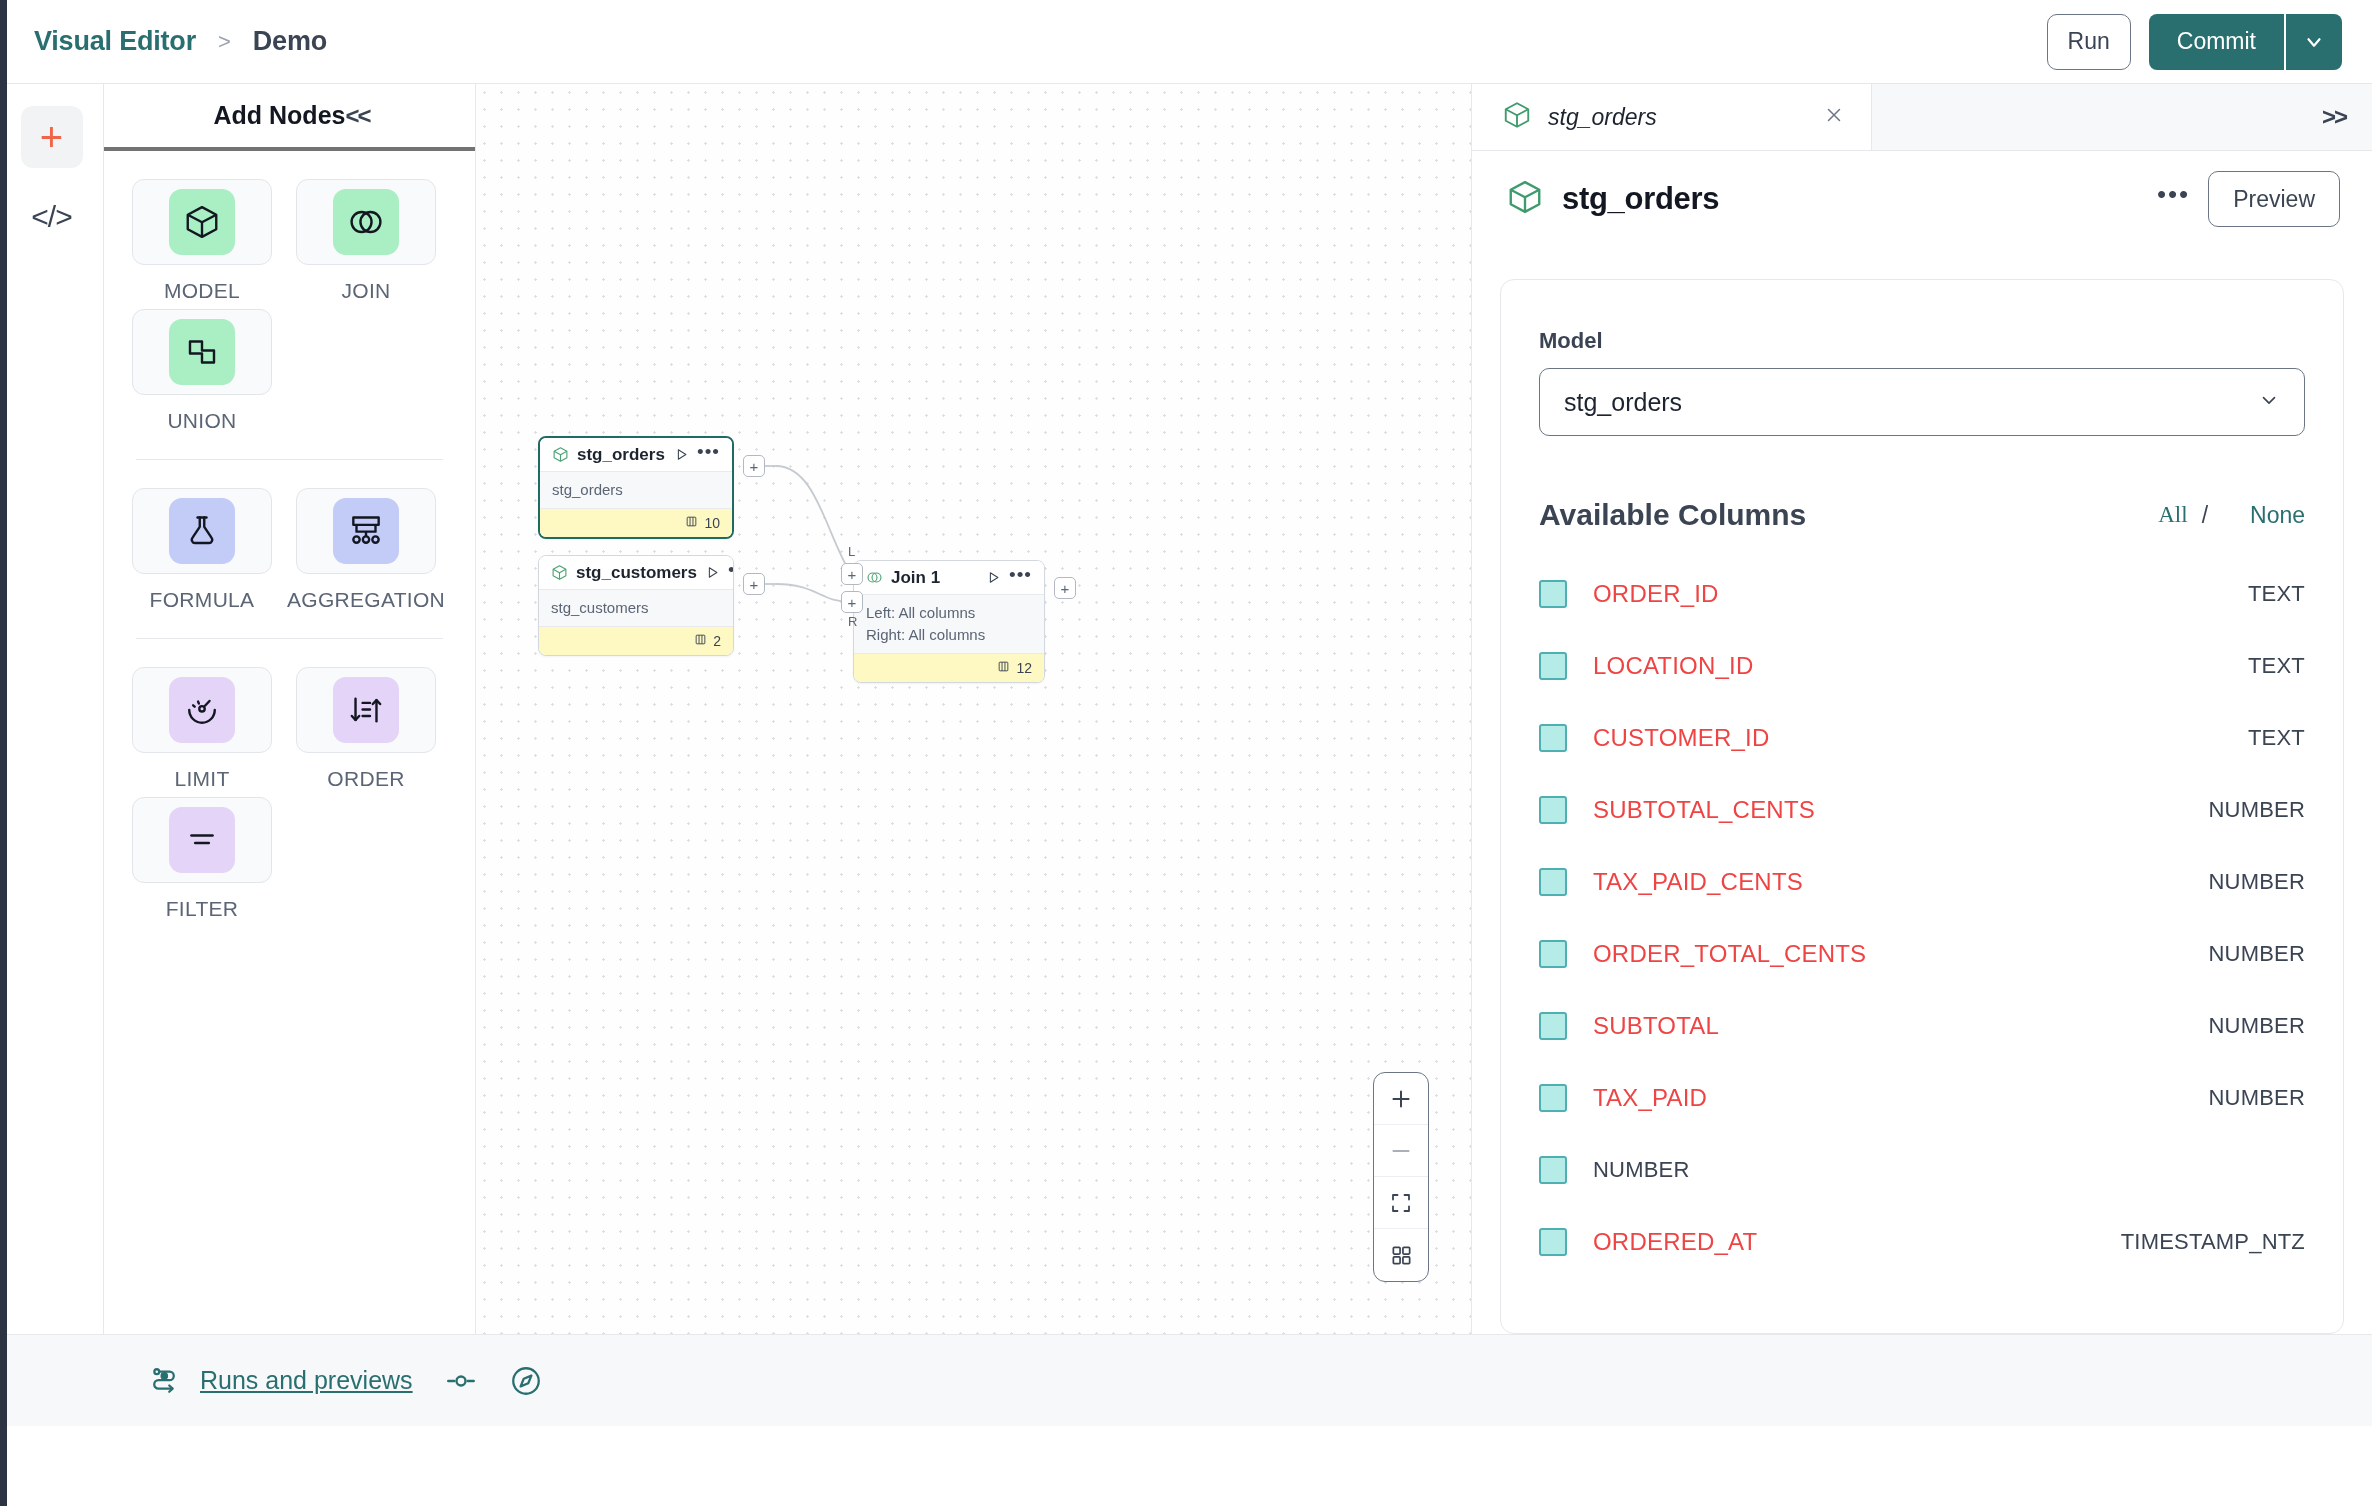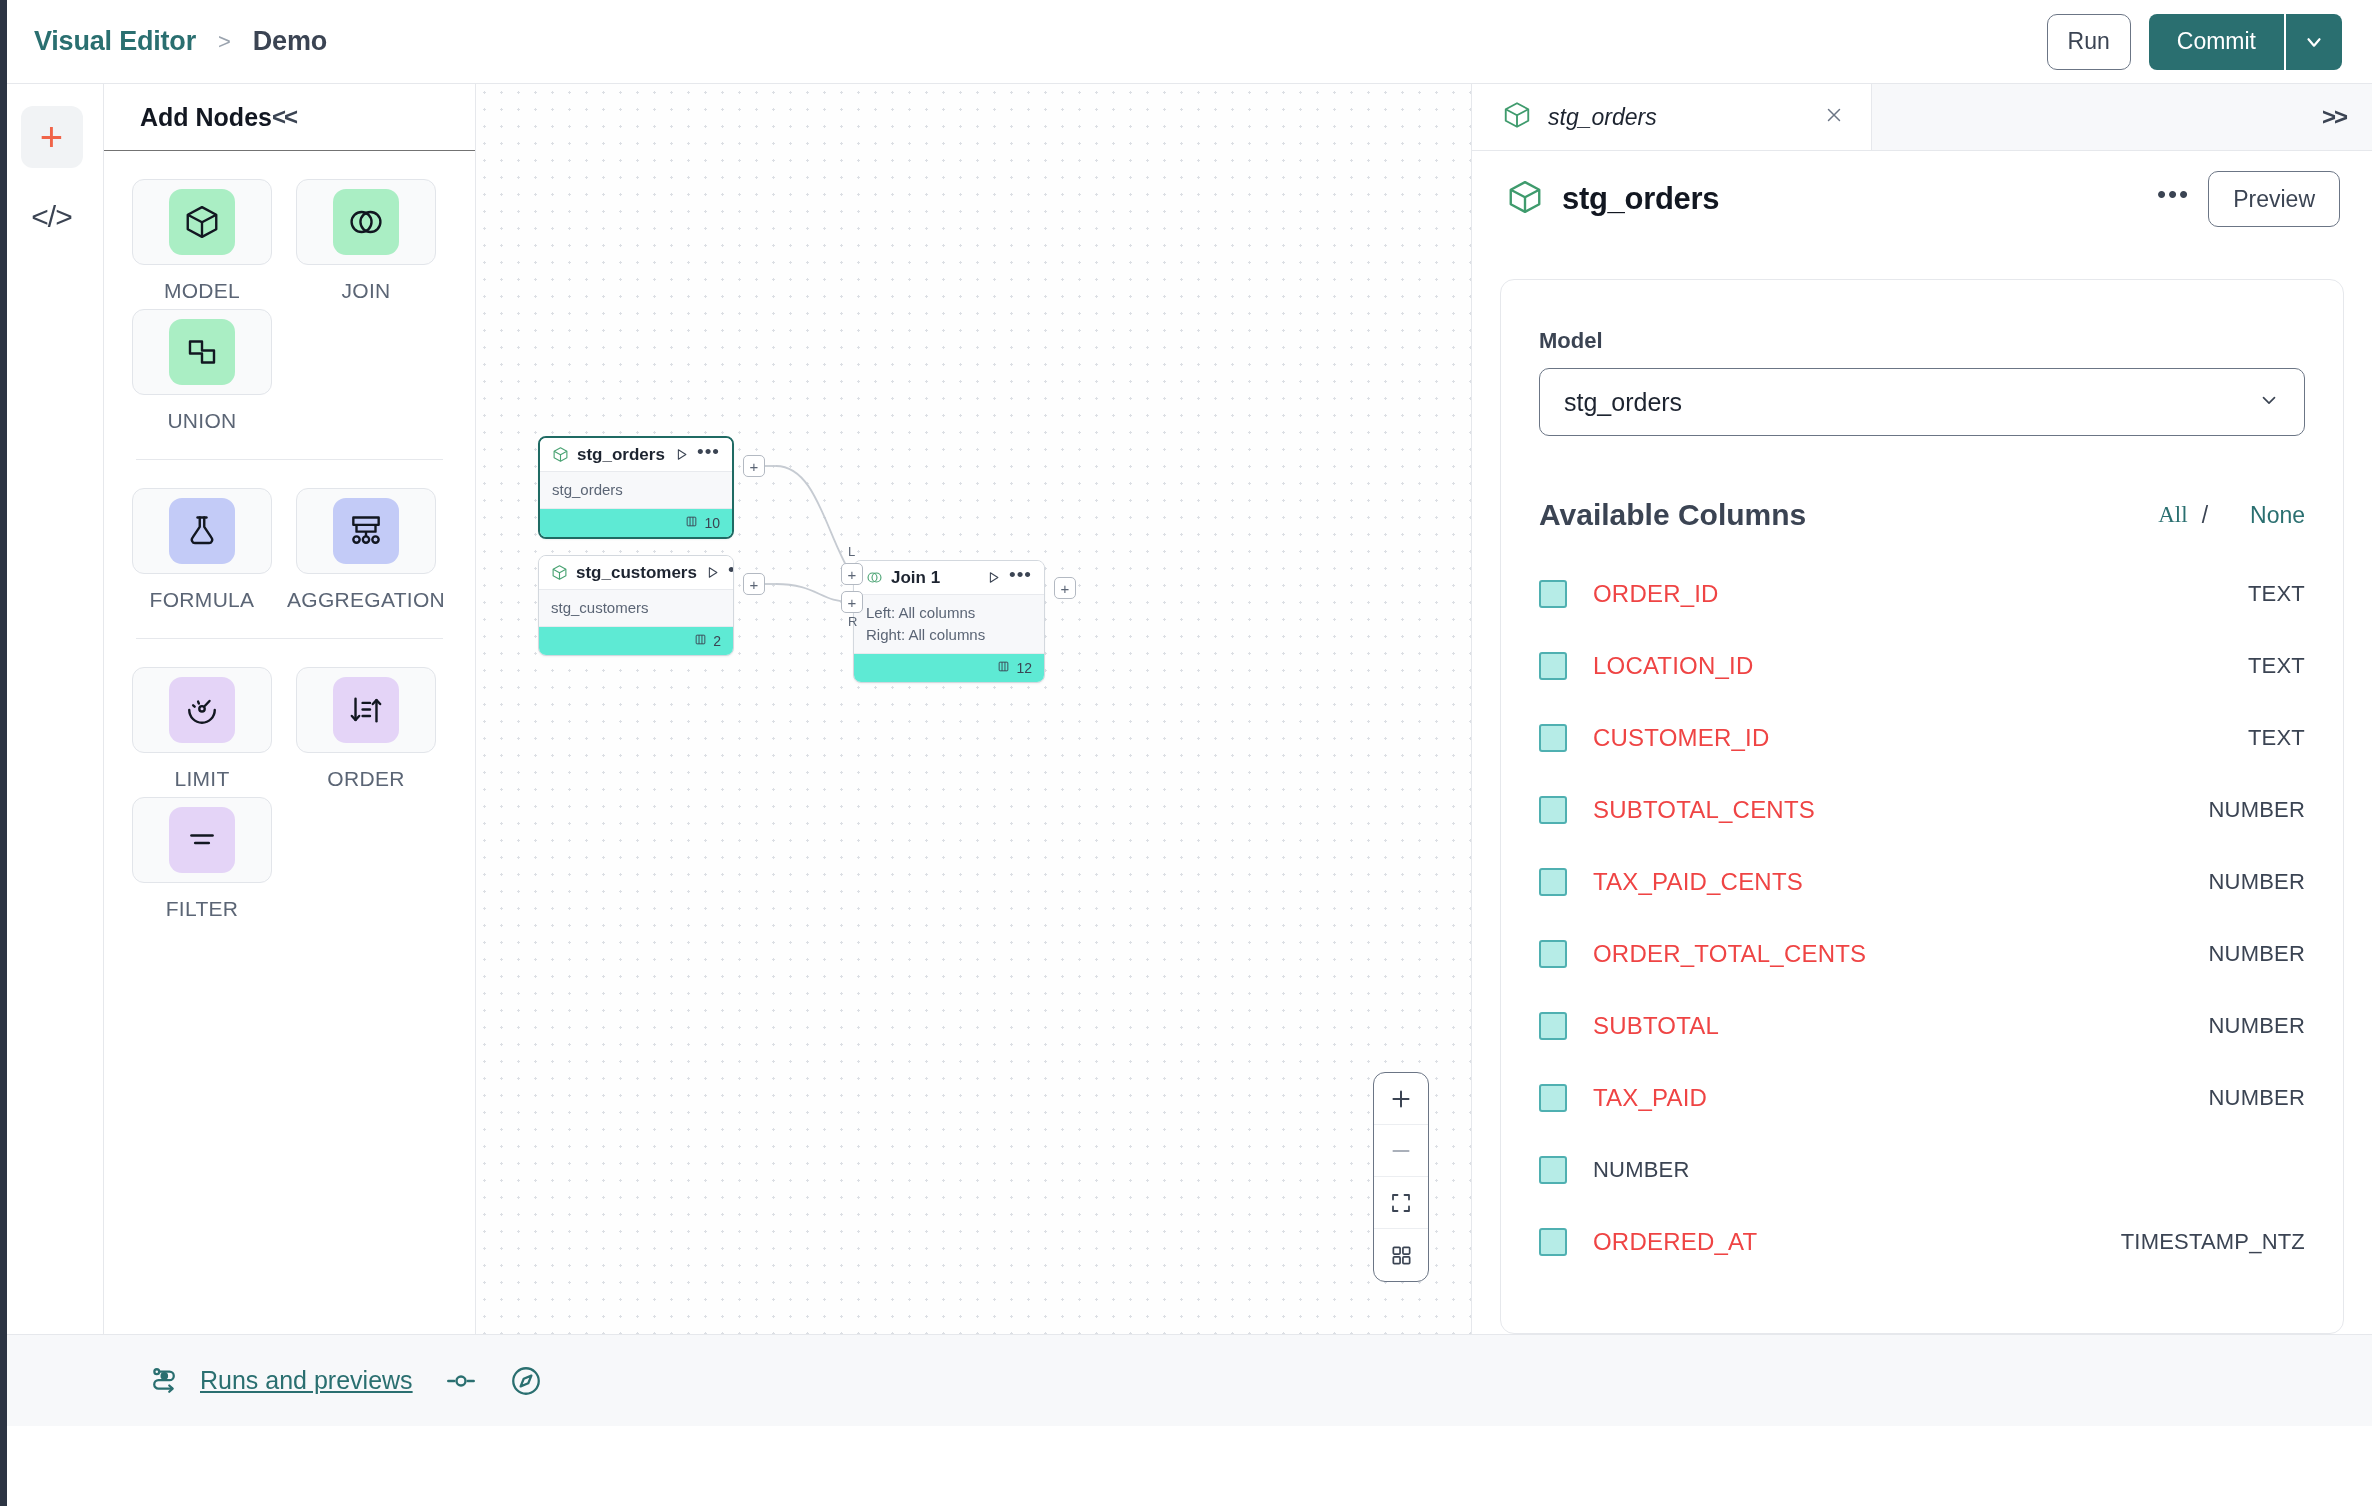--- a/index.html
+++ b/index.html
@@ -37,22 +37,22 @@
   
   #rail{width:104px;min-width:104px;background:#fff;border-right:1px solid #e6e8ec;
         display:flex;flex-direction:column;align-items:center;padding-top:22px;gap:18px;}
   .rail-btn{width:62px;height:62px;border-radius:12px;display:flex;align-items:center;justify-content:center;cursor:pointer;}
   .rail-btn.active{background:#f1f3f5;}
   .plus-glyph{color:#f06449;font-size:40px;line-height:1;font-weight:300;}
   .code-glyph{color:#3b4453;font-size:30px;letter-spacing:-1px;}
 
   
   #nodes-panel{width:372px;min-width:372px;background:#fff;border-right:1px solid #e6e8ec;display:flex;flex-direction:column;}
-  .np-head{height:67px;display:flex;align-items:center;justify-content:flex-start;
-           padding:0 32px 0 36px;border-bottom:1px solid #737373;}
+  .np-head{height:67px;display:flex;align-items:center;justify-content:center;
+           padding:0 32px 0 36px;border-bottom:4px solid #737373;}
   .np-title{font-size:25px;font-weight:bold;color:#121721;}
   .np-collapse{font-size:24px;color:#3b4453;cursor:pointer;letter-spacing:-2px;font-weight:600;}
   .np-body{padding:28px 28px 0 28px;flex:1;overflow:hidden;}
   .node-row{display:flex;gap:24px;margin-bottom:6px;}
   .node-cell{width:140px;display:flex;flex-direction:column;align-items:center;}
   .node-tile{width:140px;height:86px;border:1.5px solid #e2e5ea;border-radius:12px;background:#f9fafb;
              display:flex;align-items:center;justify-content:center;cursor:pointer;}
   .node-chip{width:66px;height:66px;border-radius:13px;display:flex;align-items:center;justify-content:center;}
   .chip-green{background:#aaeec4;}
   .chip-blue{background:#c3cbf7;}
@@ -67,21 +67,21 @@
   .gnode{position:absolute;background:#fff;border:1.5px solid #d3d8de;border-radius:8px;
          box-shadow:0 1px 2px rgba(20,25,35,.05);overflow:hidden;}
   .gnode.selected{border:2.4px solid #1f6a63;}
   .gnode-head{height:34px;display:flex;align-items:center;padding:0 12px;gap:8px;background:#fff;border-bottom:1px solid #e8eaee;}
   .gnode-name{font-size:17px;font-weight:bold;color:#1d2430;flex:1;white-space:nowrap;}
   .gnode-ico{display:flex;align-items:center;}
   .gnode-run,.gnode-more{color:#3b4453;display:flex;align-items:center;cursor:pointer;}
   .gnode-more{font-size:19px;letter-spacing:1px;line-height:10px;padding-bottom:6px;}
   .gnode-body{background:#f7f8fa;padding:7px 12px;border-bottom:1px solid #e8eaee;}
   .gnode-sub{font-size:15px;color:#5b6575;line-height:1.45;white-space:nowrap;}
-  .gnode-foot{height:28px;display:flex;align-items:center;justify-content:flex-end;gap:6px;padding:0 12px;background:#5eead4;}
+  .gnode-foot{height:28px;display:flex;align-items:center;justify-content:flex-end;gap:6px;padding:0 12px;background:#fef9c3;}
   .gnode-count{font-size:14px;color:#3b4453;}
   .port{position:absolute;width:22px;height:22px;border:1.3px solid #b3b9c2;border-radius:5px;background:#fff;
         display:flex;align-items:center;justify-content:center;font-size:15px;color:#5b6575;cursor:pointer;z-index:5;line-height:1;}
   .port-tag{position:absolute;font-size:13px;color:#5b6575;z-index:5;}
   #edges{position:absolute;left:0;top:0;width:100%;height:100%;pointer-events:none;z-index:1;}
 
   .zoomctl{position:absolute;right:42px;bottom:52px;width:56px;border:1.6px solid #6b7585;border-radius:12px;
            background:#fff;display:flex;flex-direction:column;overflow:hidden;z-index:10;}
   .zoomctl div{height:52px;display:flex;align-items:center;justify-content:center;cursor:pointer;border-bottom:1px solid #eceef1;}
   .zoomctl div:last-child{border-bottom:none;}

